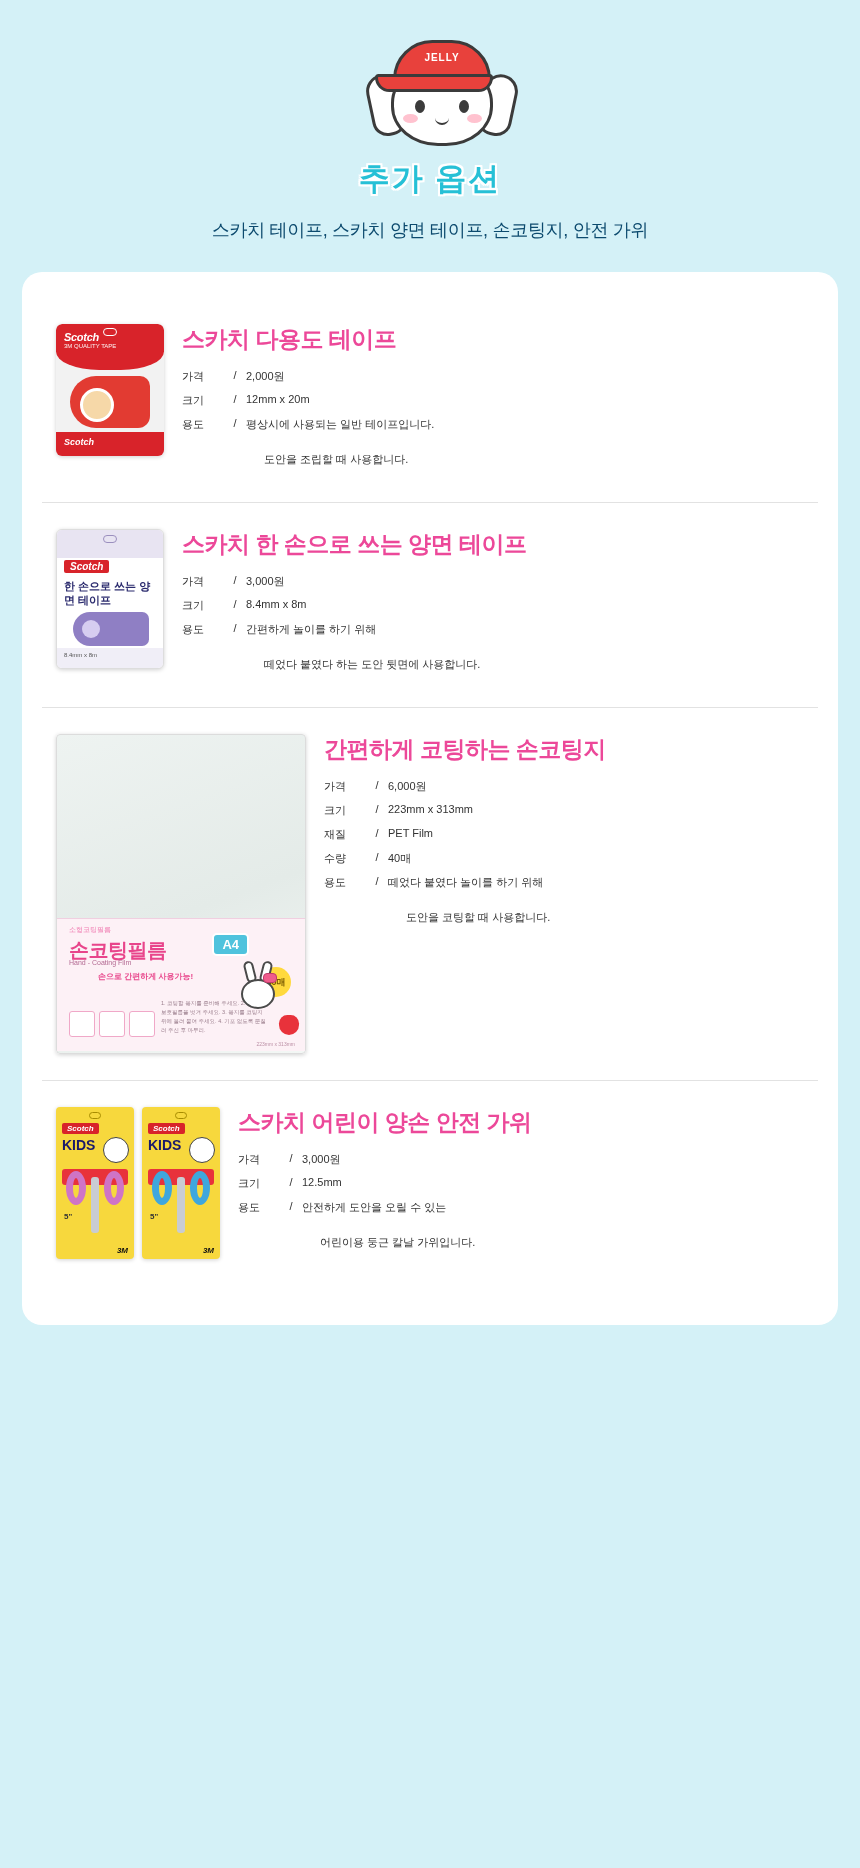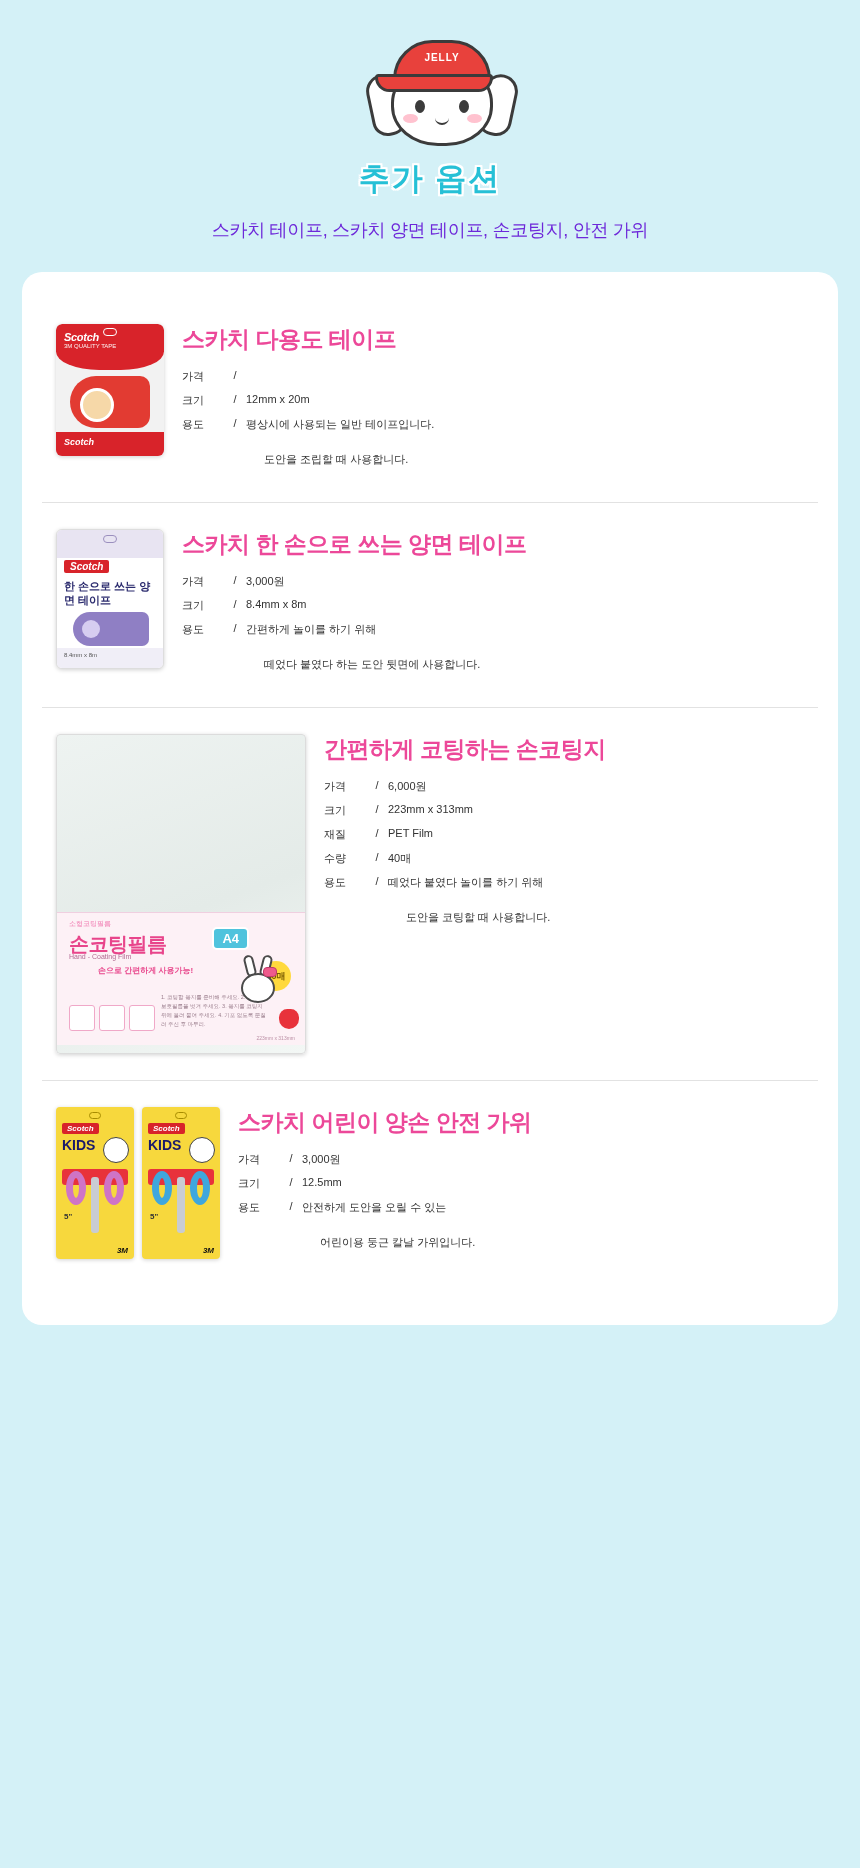--- a/index.html
+++ b/index.html
@@ -137,21 +137,21 @@
     margin-top: 4px;
     text-shadow:
       -2px -2px 0 #fff,  2px -2px 0 #fff,
       -2px  2px 0 #fff,  2px  2px 0 #fff,
        0   -2px 0 #fff,  0    2px 0 #fff,
       -2px  0   0 #fff,  2px  0   0 #fff;
   }
   .subtitle {
     text-align: center;
     font-size: 18px;
-    color: #6d28d9;
+    color: #0c4a6e;
     margin-top: 18px;
     letter-spacing: -0.3px;
   }
 
   
   .card {
     background: #ffffff;
     margin: 30px 22px 0 22px;
     border-radius: 20px;
     padding: 26px 20px 40px 20px;
@@ -284,21 +284,21 @@
     background: #f0eef7; font-size: 6px; color: #555; padding: 4px 0 0 7px;
   }
 
   
   .pkg-film {
     width: 250px; height: 320px;
     background: linear-gradient(160deg,#eef3f1 0%, #e4ebe8 55%, #f3f7f5 100%);
     border: 1px solid #dcdcdc; border-radius: 4px;
   }
   .pkg-film .label {
-    position: absolute; left: 0; right: 0; bottom: 8px; height: 133px;
+    position: absolute; left: 0; right: 0; bottom: 2px; height: 133px;
     background: #fdf1f6; border-top: 1px solid #f0cfe0;
   }
   .pkg-film .ltitle {
     position: absolute; left: 12px; top: 18px;
     font-size: 20px; font-weight: bold; color: #e8458b; letter-spacing: -0.5px;
   }
   .pkg-film .lsub1 {
     position: absolute; left: 12px; top: 6px; font-size: 7px; color: #f07ab0;
   }
   .pkg-film .lsub2 {
@@ -434,20 +434,21 @@
           <div class="disp"></div>
           <div class="footer">Scotch</div>
         </div>
       </div>
       <div class="info">
         <div class="item-title">스카치 다용도 테이프</div>
 
         <div class="spec-row">
           <div class="spec-label">가격</div>
           <div class="spec-sep">/</div>
+          <div class="spec-value">2,000원</div>
         </div>
         <div class="spec-row">
           <div class="spec-label">크기</div>
           <div class="spec-sep">/</div>
           <div class="spec-value">12mm x 20m</div>
         </div>
         <div class="spec-row">
           <div class="spec-label">용도</div>
           <div class="spec-sep">/</div>
           <div class="spec-value">

